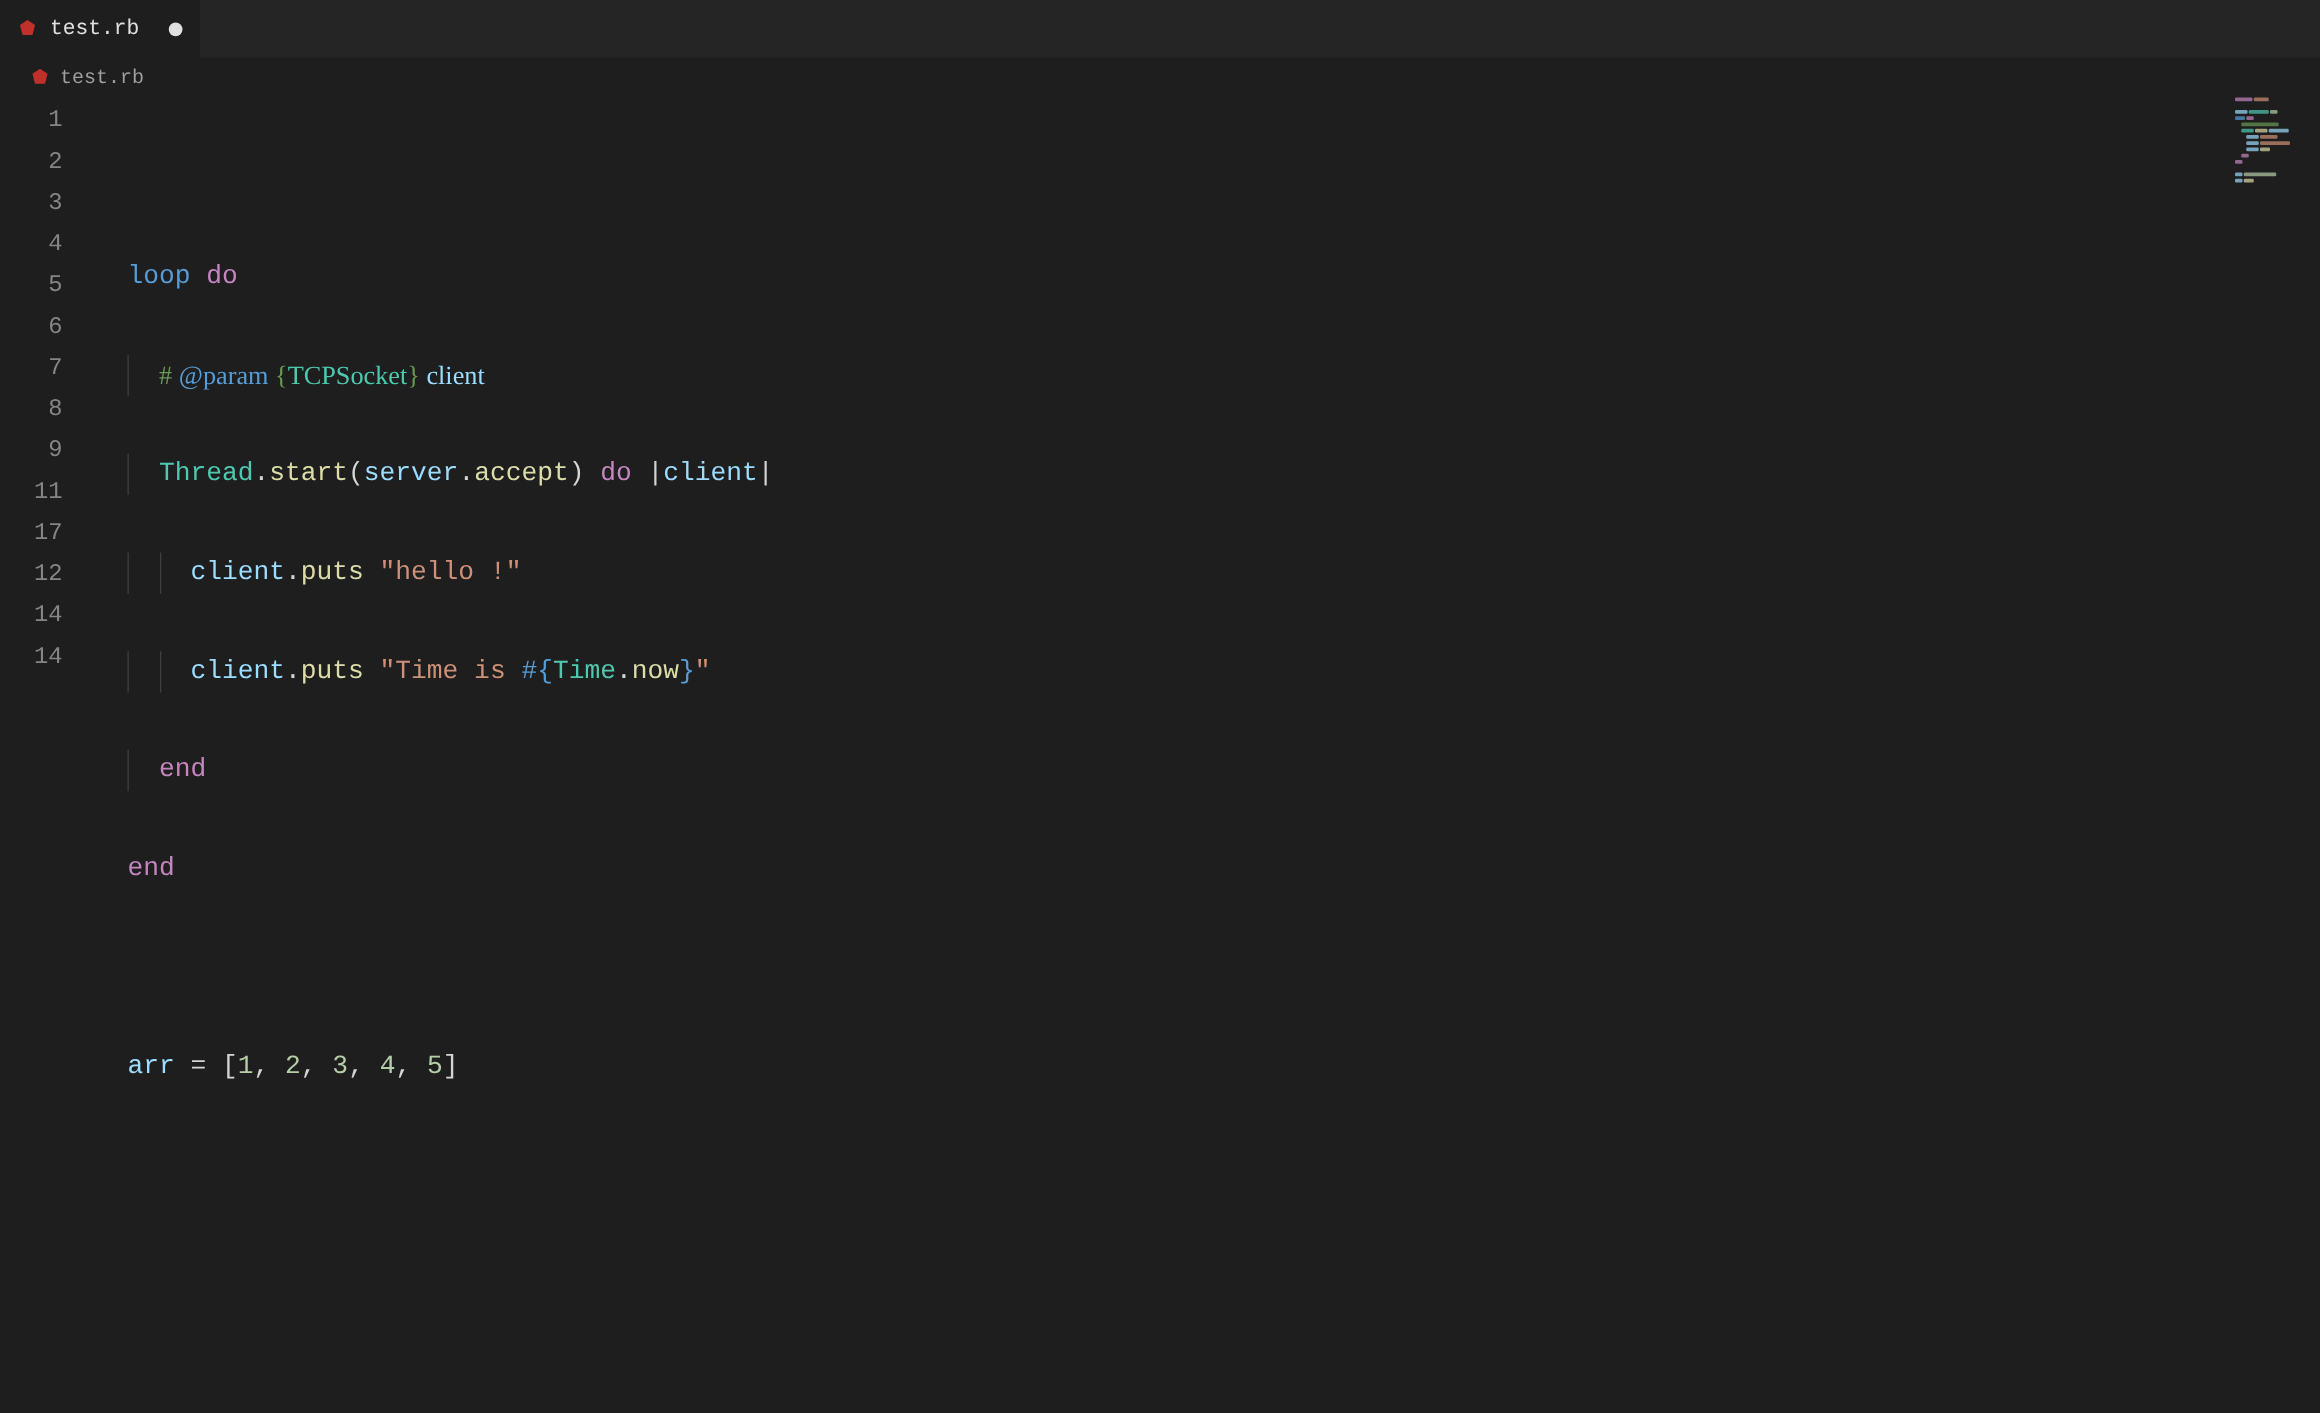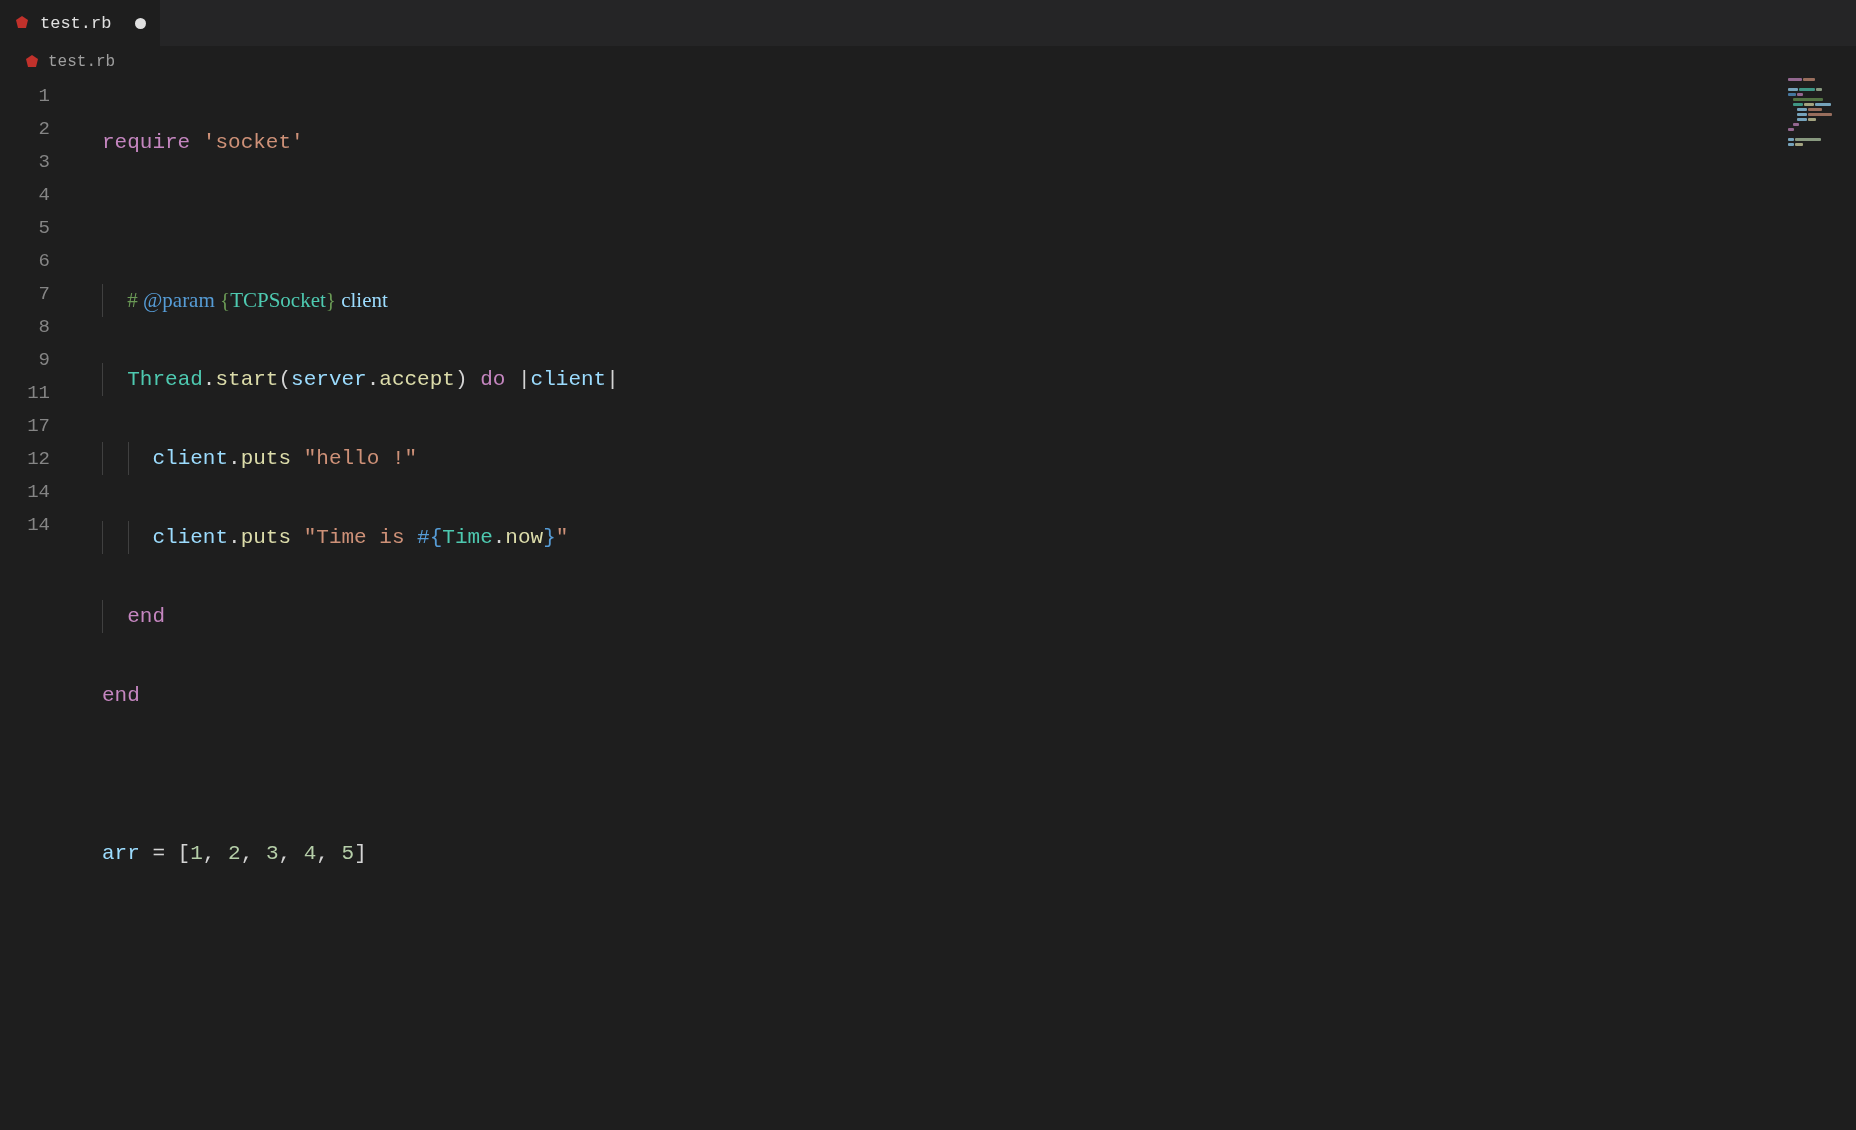--- a/index.html
+++ b/index.html
@@ -154,22 +154,22 @@
     <div class="ln">7</div>
     <div class="ln">8</div>
     <div class="ln">9</div>
     <div class="ln">11</div>
     <div class="ln">17</div>
     <div class="ln">12</div>
     <div class="ln">14</div>
     <div class="ln">14</div>
   </div>
   <div class="code">
-    <div class="row"><span class="txt"><span class="tok-ctrl">require</span> <span class="tok-str">'socket'</span></span></div>
     <div class="row"><span class="txt"> </span></div>
+    <div class="row"><span class="txt"><span class="tok-kw">loop</span> <span class="tok-ctrl">do</span></span></div>
     <div class="row"><span class="indent-guide" style="left:22px"></span><span class="txt">  <span class="tok-cmt"><span># </span><span class="tok-kw">@param</span><span> {</span><span class="tok-cmt-type">TCPSocket</span><span>} </span><span class="tok-cmt-var">client</span></span></span></div>
     <div class="row"><span class="indent-guide" style="left:22px"></span><span class="txt">  <span class="tok-cls">Thread</span><span class="tok-punc">.</span><span class="tok-func">start</span><span class="tok-punc">(</span><span class="tok-var">server</span><span class="tok-punc">.</span><span class="tok-func">accept</span><span class="tok-punc">)</span><span> </span><span class="tok-ctrl">do</span><span class="tok-punc"> |</span><span class="tok-var">client</span><span class="tok-punc">|</span></span></div>
     <div class="row"><span class="indent-guide" style="left:22px"></span><span class="indent-guide" style="left:48px"></span><span class="txt">    <span class="tok-var">client</span><span class="tok-punc">.</span><span class="tok-func">puts</span><span> </span><span class="tok-str">"hello !"</span></span></div>
     <div class="row"><span class="indent-guide" style="left:22px"></span><span class="indent-guide" style="left:48px"></span><span class="txt">    <span class="tok-var">client</span><span class="tok-punc">.</span><span class="tok-func">puts</span><span> </span><span class="tok-str">"Time is </span><span class="tok-interp">#{</span><span class="tok-cls">Time</span><span class="tok-punc">.</span><span class="tok-func">now</span><span class="tok-interp">}</span><span class="tok-str">"</span></span></div>
     <div class="row"><span class="indent-guide" style="left:22px"></span><span class="txt">  <span class="tok-ctrl">end</span></span></div>
     <div class="row"><span class="txt"><span class="tok-ctrl">end</span></span></div>
     <div class="row"><span class="txt"> </span></div>
     <div class="row"><span class="txt"><span class="tok-var">arr</span><span class="tok-punc"> = [</span><span class="tok-num">1</span><span class="tok-punc">, </span><span class="tok-num">2</span><span class="tok-punc">, </span><span class="tok-num">3</span><span class="tok-punc">, </span><span class="tok-num">4</span><span class="tok-punc">, </span><span class="tok-num">5</span><span class="tok-punc">]</span></span></div>
     
   </div>

